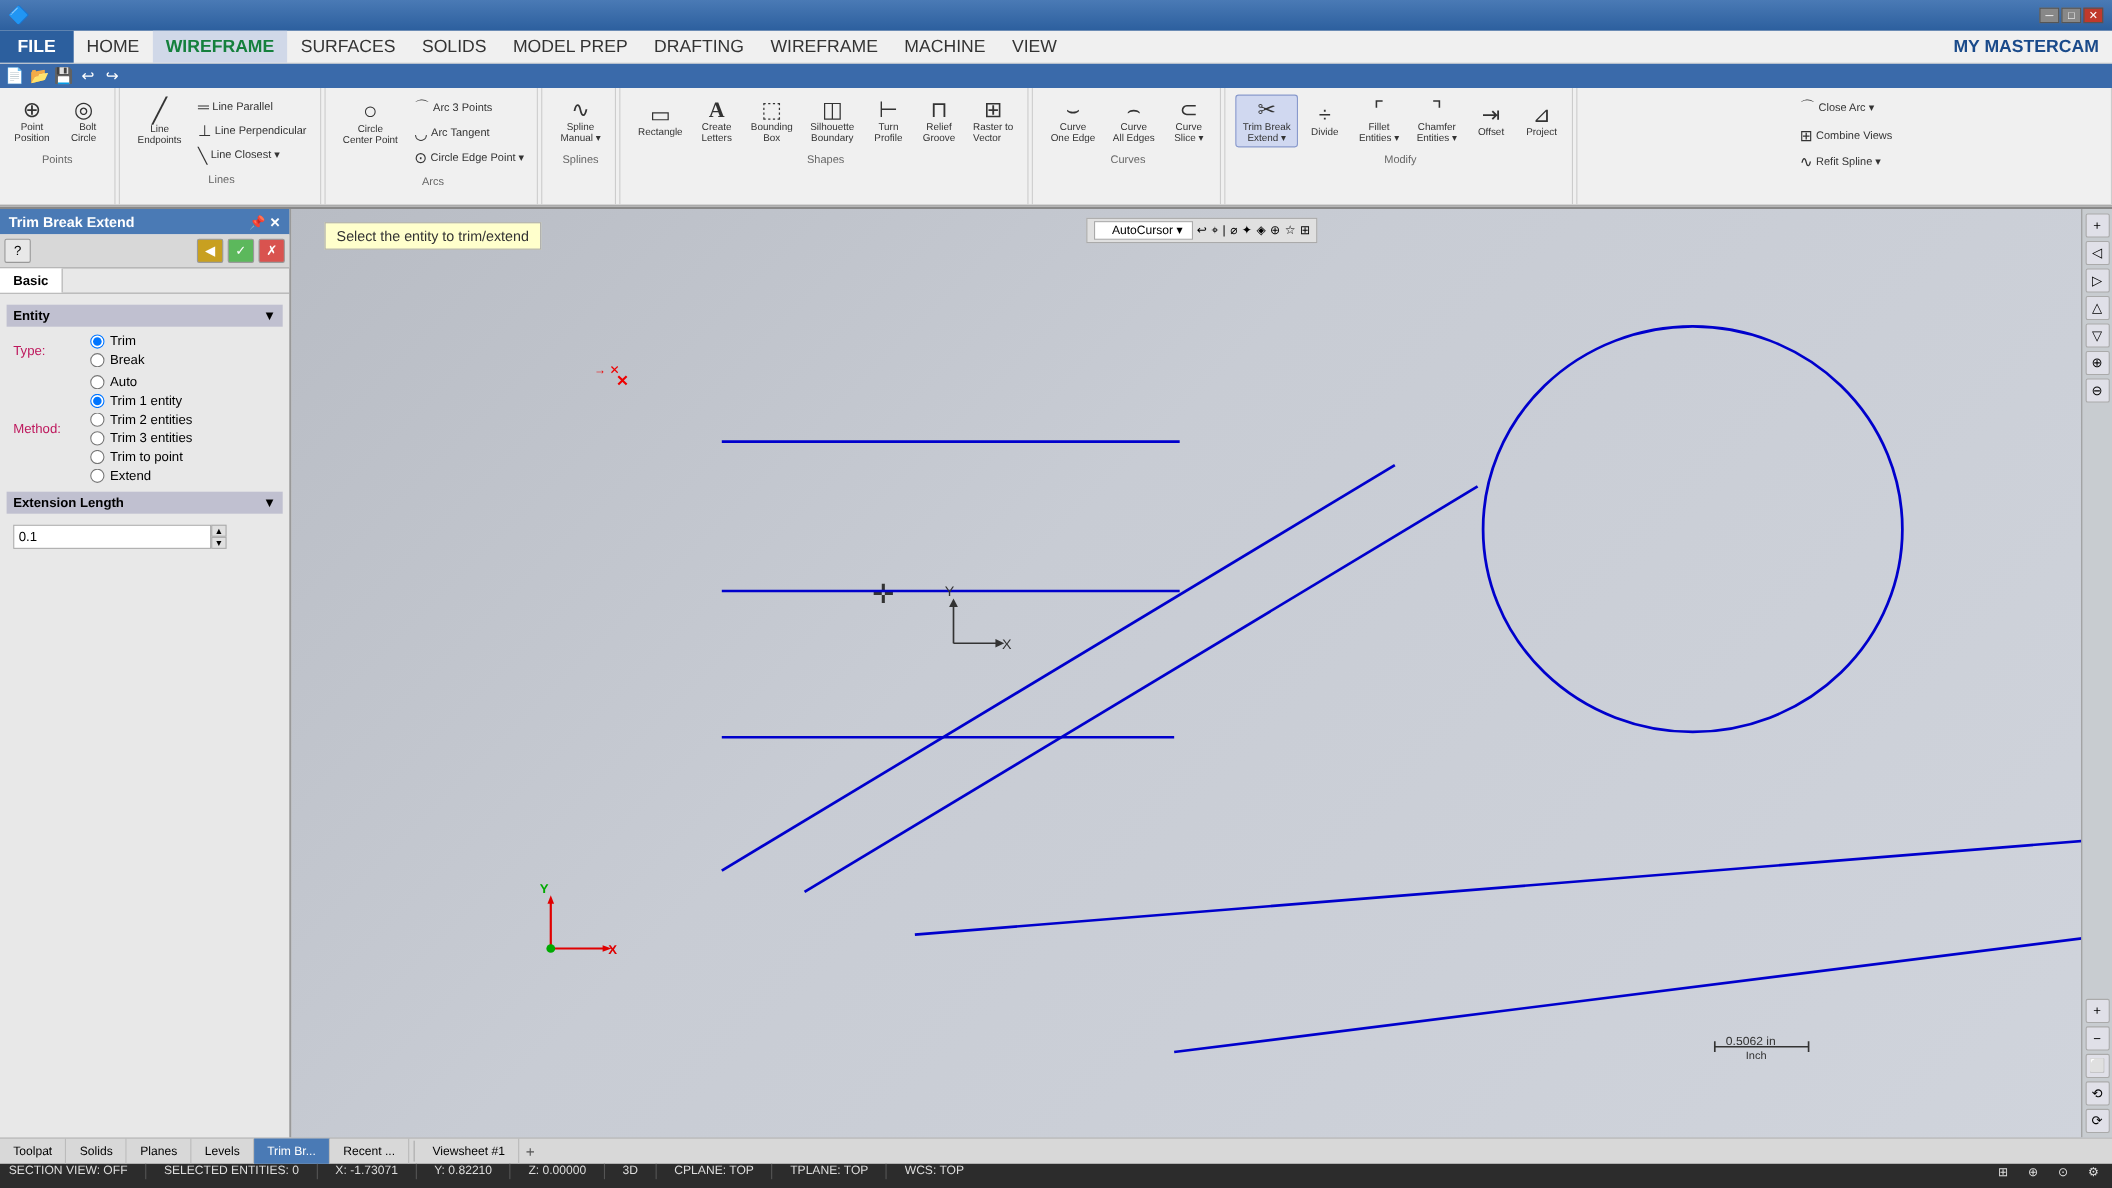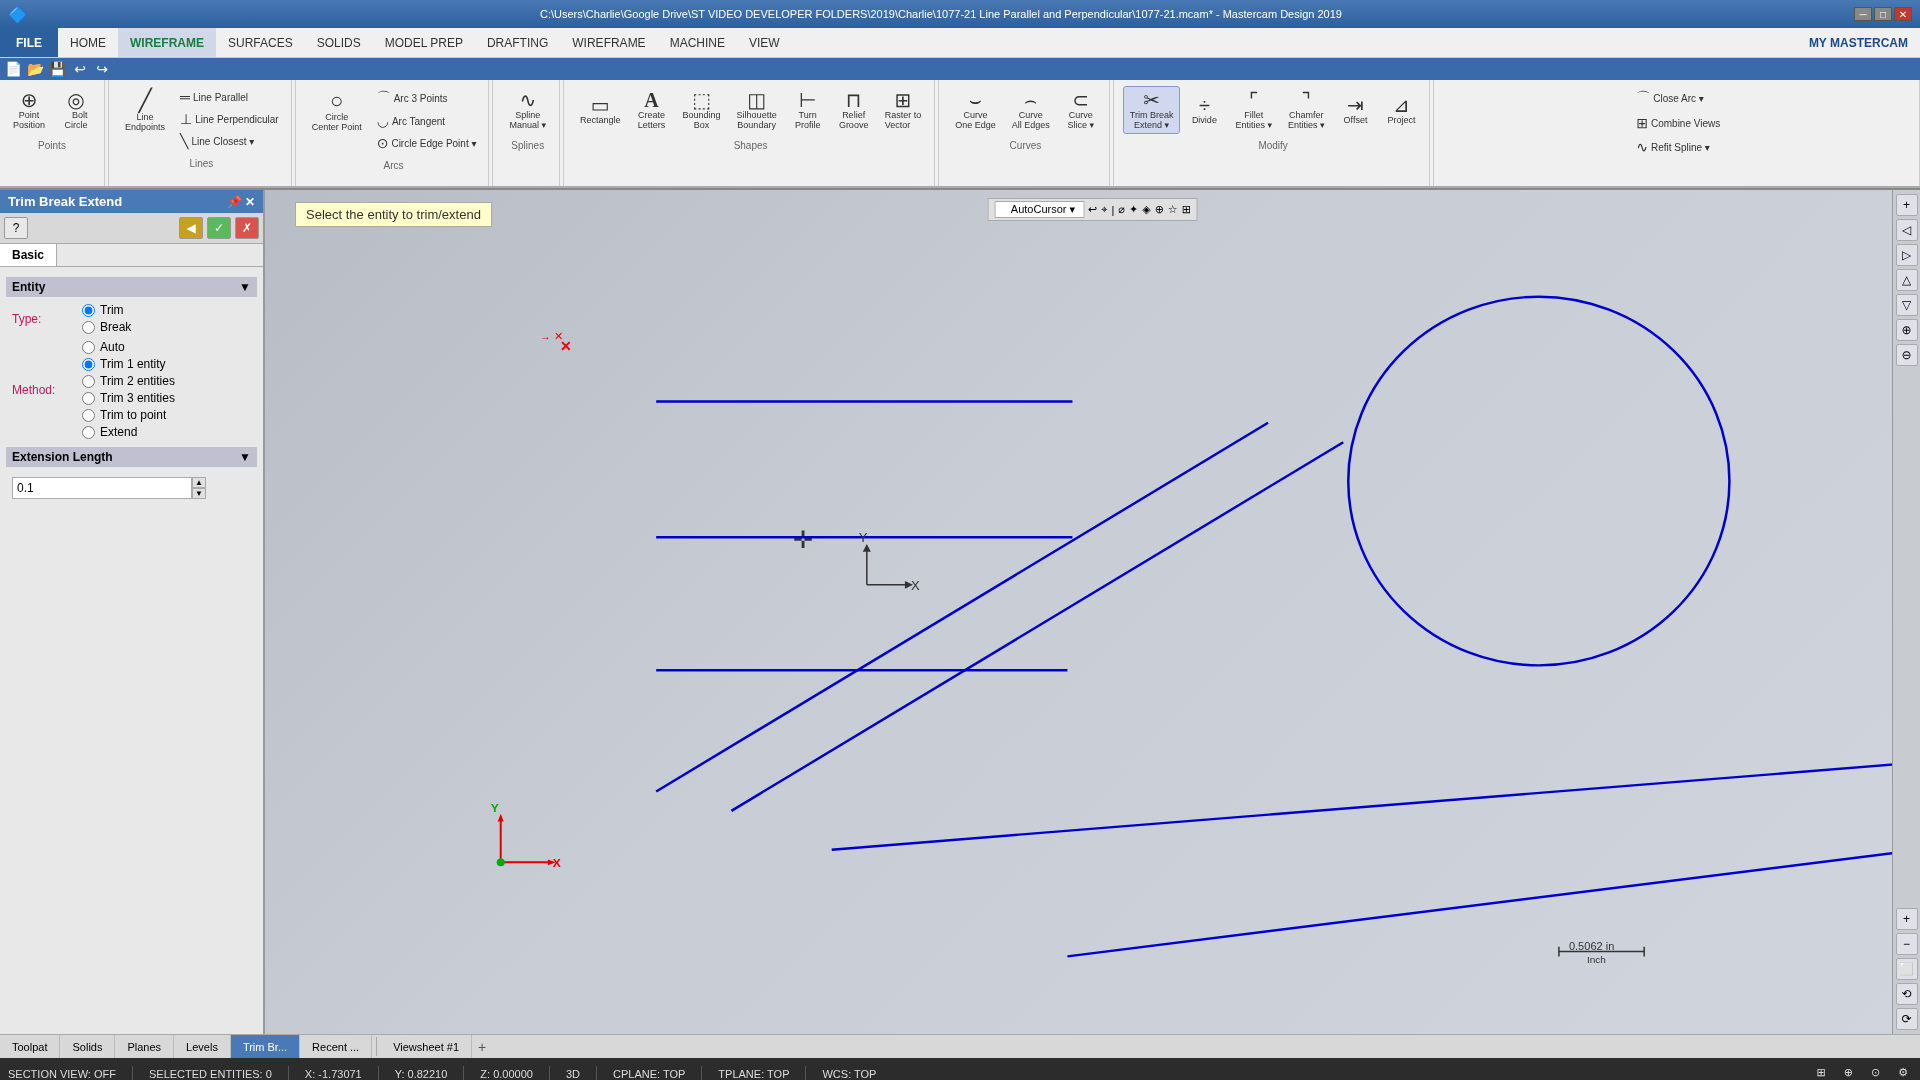--- a/index.html
+++ b/index.html
@@ -12,21 +12,21 @@
       color: white; font-size: 11px;
     }
     #titlebar .win-btn { width: 18px; height: 14px; background: #888; border: 1px solid #555; display: flex; align-items: center; justify-content: center; font-size: 10px; color: white; cursor: pointer; }
 
     
     #menubar {
       width: 100%; height: 30px; background: #f0f0f0; border-bottom: 1px solid #ccc;
       display: flex; align-items: stretch;
     }
     .menu-item {
-      padding: 0 12px; display: flex; align-items: center; font-size: 12px; cursor: pointer; color: #333;
+      padding: 0 12px; display: flex; align-items: center; font-size: 16px; cursor: pointer; color: #333;
     }
     .menu-item.active { background: #d0d8e8; color: #15803d; font-weight: bold; }
     .menu-file { background: #2c5f9e; color: white; font-weight: bold; padding: 0 16px; }
     .ribbon-section { display: flex; flex-direction: column; align-items: center; border-right: 1px solid #ccc; padding: 2px 4px; }
     .ribbon-section-label { font-size: 10px; color: #666; margin-top: 2px; text-align: center; }
     .ribbon-tools { display: flex; align-items: center; gap: 2px; padding: 4px 2px; }
     .ribbon-btn {
       display: flex; flex-direction: column; align-items: center; justify-content: center;
       padding: 3px 6px; min-width: 36px; cursor: pointer; border: 1px solid transparent;
       border-radius: 3px; font-size: 10px; color: #333; background: transparent;
@@ -88,36 +88,35 @@
     #drawing-svg { position: absolute; top: 0; left: 0; width: 100%; height: 100%; }
     .right-btn { width: 22px; height: 22px; background: #e0e0e8; border: 1px solid #aaa; display: flex; align-items: center; justify-content: center; font-size: 12px; cursor: pointer; border-radius: 2px; }
 
     
     #bottom-tabs { height: 24px; background: #d8d8d8; border-top: 1px solid #aaa; display: flex; align-items: stretch; }
     .btab { padding: 0 12px; display: flex; align-items: center; font-size: 11px; cursor: pointer; border-right: 1px solid #bbb; }
     .btab.active { background: #4a7ab5; color: white; }
     .btab-add { padding: 0 6px; display: flex; align-items: center; font-size: 14px; cursor: pointer; color: #555; }
 
     
-    #statusbar { height: 22px; background: #2c2c2c; color: #ddd; display: flex; align-items: flex-end; padding: 0 8px; gap: 16px; font-size: 11px; }
+    #statusbar { height: 22px; background: #2c2c2c; color: #ddd; display: flex; align-items: flex-start; padding: 0 8px; gap: 16px; font-size: 11px; }
     .status-sep { width: 1px; height: 14px; background: #555; }
     .status-right { margin-left: auto; display: flex; align-items: center; gap: 10px; }
     .status-btn { padding: 1px 4px; cursor: pointer; }
 
     
     .ribbon-main { display: flex; width: 100%; background: #f0f0f0; border-bottom: 2px solid #aaa; }
   </style>
 </head>
 <body>
 
 <div id="titlebar">
   <div style="display:flex;gap:3px;align-items:center;">
     <span style="font-size:16px;">🔷</span>
   </div>
-  <div style="font-size:11px; overflow:hidden; white-space:nowrap; text-overflow:ellipsis;">C:\Users\Charlie\Google Drive\ST VIDEO DEVELOPER FOLDERS\2019\Charlie\1077-21 Line Parallel and Perpendicular\1077-21.mcam* - Mastercam Design 2019</div>
   <div style="display:flex;gap:2px;">
     <div class="win-btn">─</div>
     <div class="win-btn">□</div>
     <div class="win-btn" style="background:#c0392b;">✕</div>
   </div>
 </div>
 
 <div id="menubar">
   <div class="menu-item menu-file">FILE</div>
   <div class="menu-item">HOME</div>

